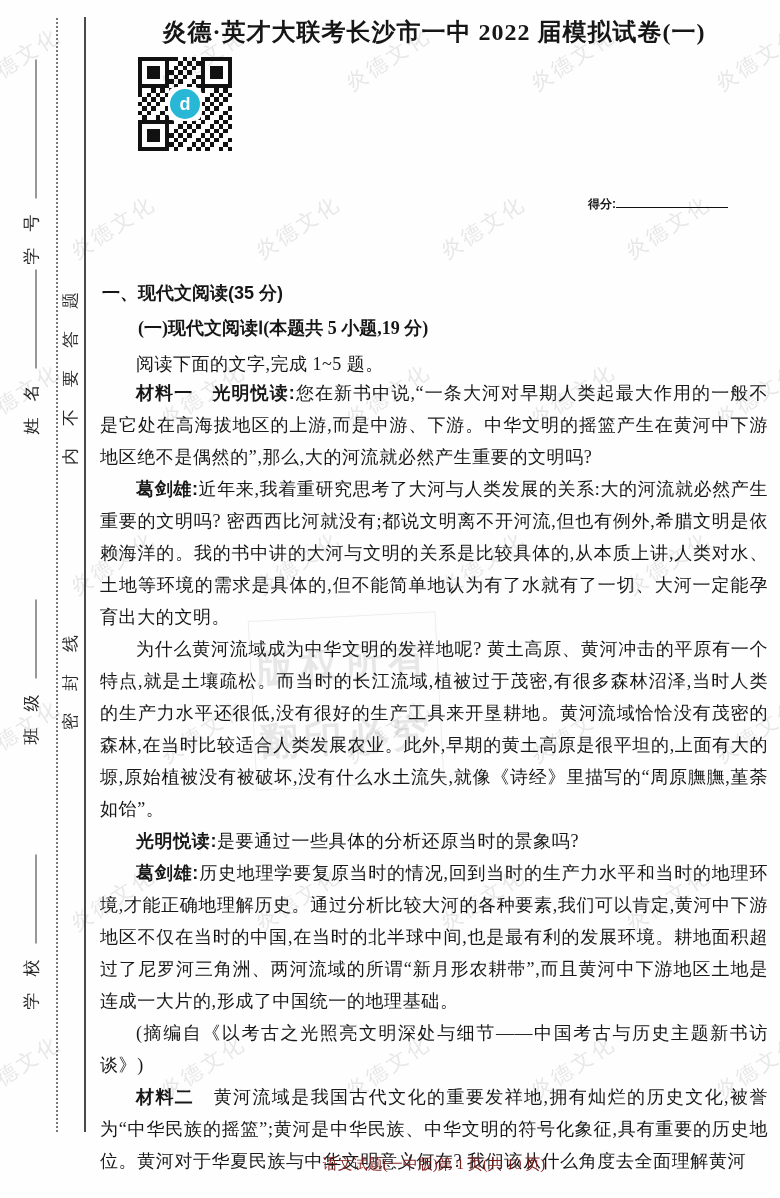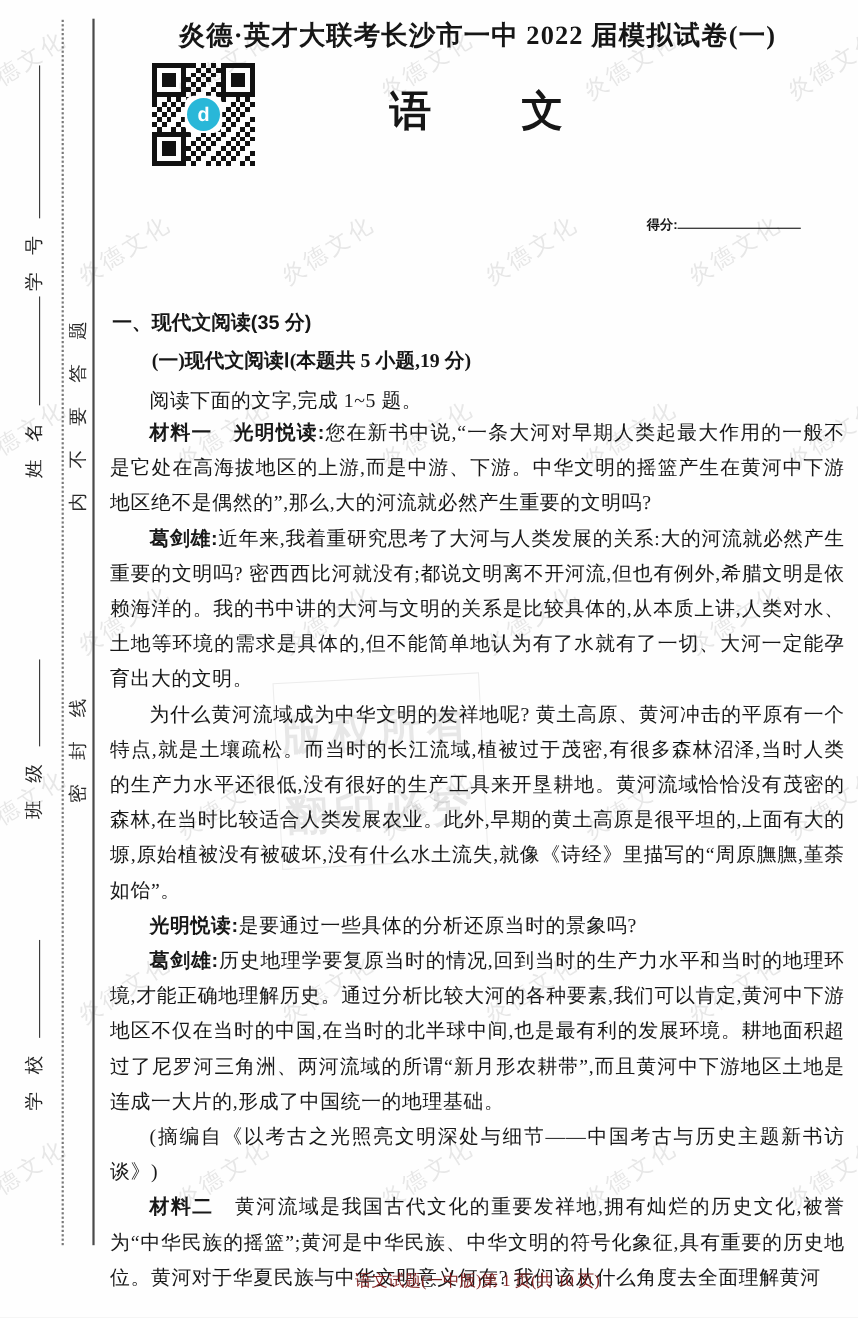--- a/index.html
+++ b/index.html
@@ -363,21 +363,20 @@
             <rect x="15" y="20" width="1" height="1"></rect>
             <rect x="18" y="20" width="1" height="1"></rect>
             <rect x="20" y="20" width="1" height="1"></rect>
           </g>
         </svg>
       <div class="qr-logo">
         <div class="qr-logo-circle" id="qr-logo-circle" style="background: rgb(41, 183, 216);">d</div>
       </div>
     </div>
 
-    <div class="subject-title">语　　文</div>
 
     <div class="score-line">
       <span>得分:</span><span class="score-blank"></span>
     </div>
 
     <div class="sec1">一、现代文阅读(35 分)</div>
     <div class="sec2">(一)现代文阅读Ⅰ(本题共 5 小题,19 分)</div>
     <div class="instr">阅读下面的文字,完成 1~5 题。</div>
 
     <div class="passage">

